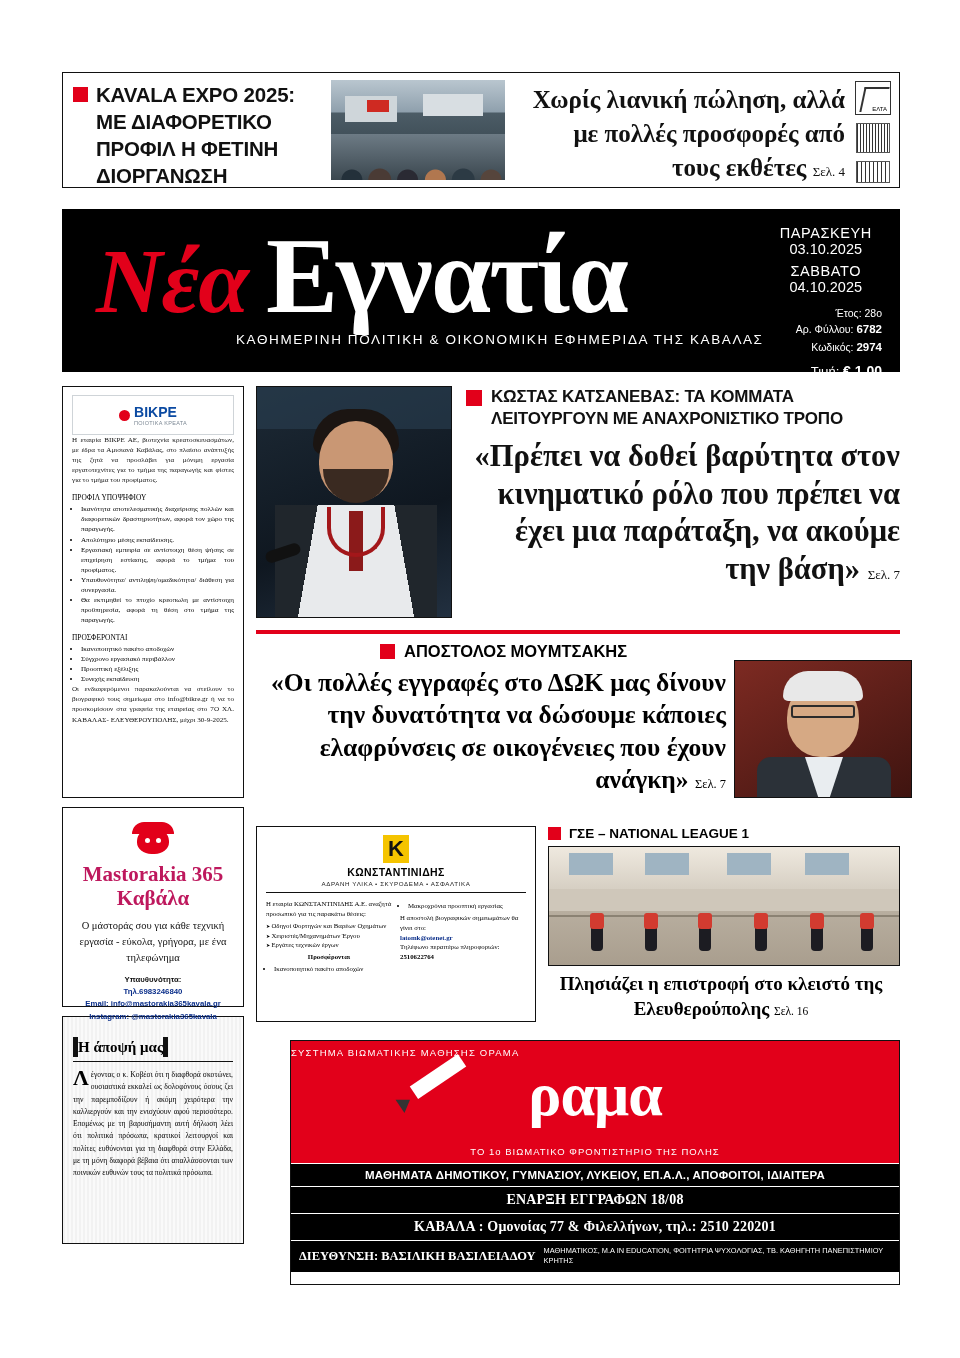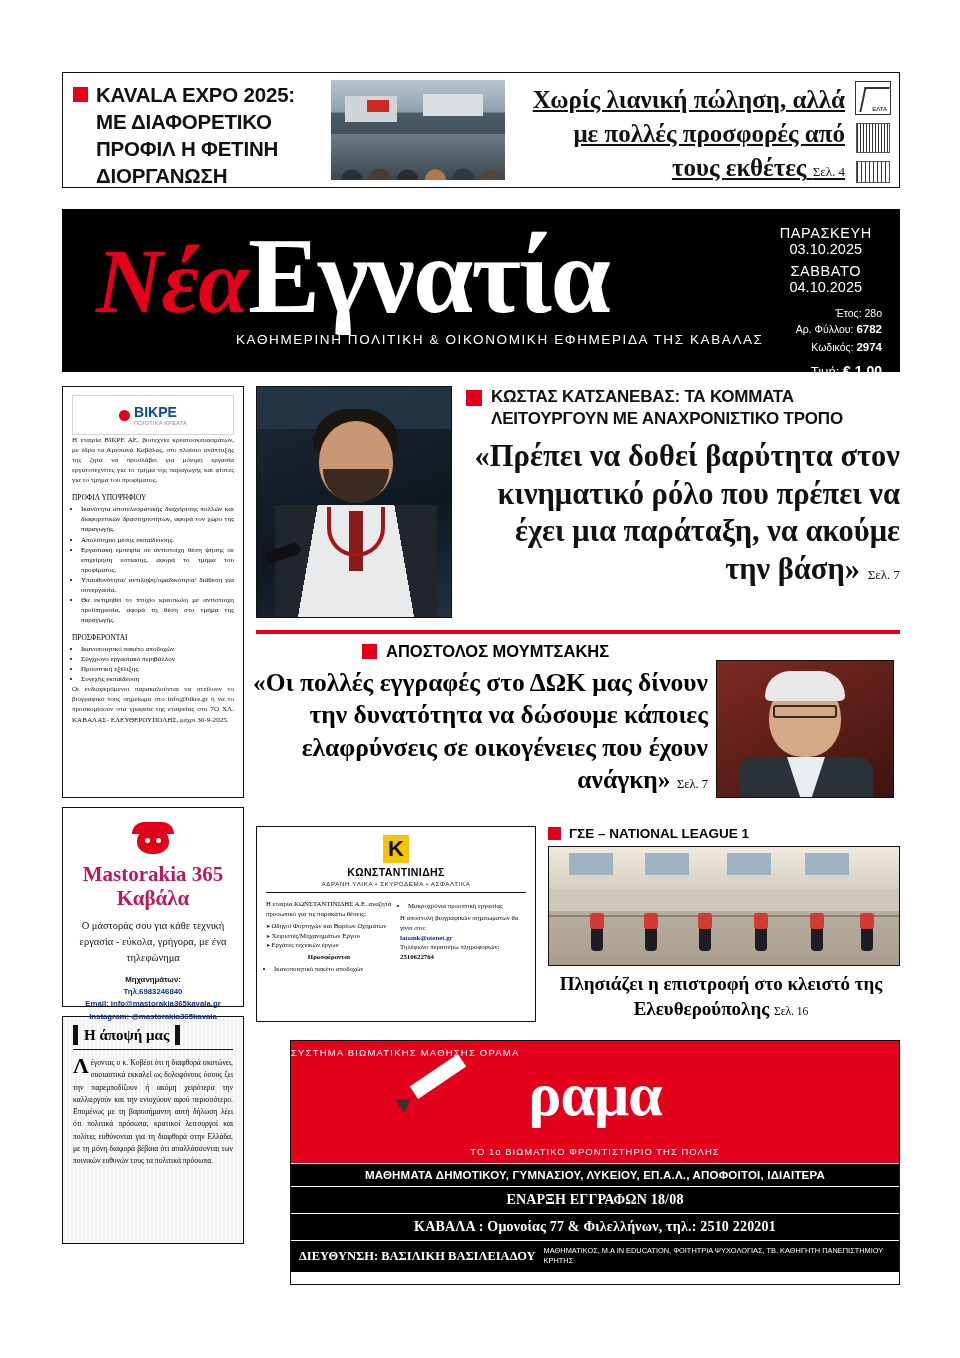--- a/index.html
+++ b/index.html
@@ -37,21 +37,21 @@
      radial-gradient(circle at 28% 100%, #4a3b35 0 11px, transparent 12px),
      radial-gradient(circle at 44% 100%, #2a2a33 0 10px, transparent 11px),
      radial-gradient(circle at 60% 100%, #b1774f 0 10px, transparent 11px),
      radial-gradient(circle at 76% 100%, #2c3a44 0 11px, transparent 12px),
      radial-gradient(circle at 92% 100%, #56453c 0 10px, transparent 11px),
      linear-gradient(#6d7b85, #3b474f);
   }
   .tb-right { flex: 1; padding: 10px 8px 6px 12px; text-align: right; }
   .tb-right-text {
     font-family: "Liberation Serif", serif; font-weight: 700; font-size: 25px;
-    line-height: 1.36; color: #111; text-decoration: underline;
+    line-height: 1.36; color: #111;
   }
   .tb-ref { font-size: 13px; font-weight: 400; }
   .tb-logos { width: 46px; padding: 8px 6px 0 0; display:flex; flex-direction:column; align-items:center; gap:8px; }
   .elta { width: 36px; height: 34px; border: 1px solid #333; position: relative; }
   .elta:before {
     content:""; position:absolute; left:6px; top:5px; width:23px; height:23px;
     border-left: 2px solid #333; border-top: 2px solid #333; transform: skewX(-12deg);
   }
   .elta span { position:absolute; right:3px; bottom:2px; font-size:6px; font-family:"Liberation Sans",sans-serif; }
   .barcode { width: 34px; height: 30px; border:1px solid #555;
@@ -65,21 +65,21 @@
     background: #000; color: #fff; display: flex;
   }
   .mh-left { flex: 1; position: relative; padding-left: 34px; }
   .mh-title { display: flex; align-items: baseline; padding-top: 18px; }
   .mh-nea {
     font-family: "Liberation Serif", serif; font-style: italic; font-weight: 700;
     color: #e2001a; font-size: 92px; line-height: 0.9; letter-spacing: -1px;
   }
   .mh-egn {
     font-family: "Liberation Serif", serif; font-weight: 700; color: #fff;
-    font-size: 108px; line-height: 0.9; letter-spacing: -2px; margin-left: 0;
+    font-size: 108px; line-height: 0.9; letter-spacing: -2px; margin-left: 18px;
   }
   .mh-sub {
     font-family: "Liberation Sans", sans-serif; font-size: 13.5px; letter-spacing: 1.6px;
     margin-top: 8px; padding-left: 140px; white-space: nowrap;
   }
   .mh-right {
     width: 190px; border-left: 0; padding: 16px 18px 10px 6px; text-align: center;
     font-family: "Liberation Sans", sans-serif;
   }
   .mh-day { font-size: 14.5px; letter-spacing: .6px; }
@@ -113,21 +113,21 @@
   .mast-ico .hat { position:absolute; left:2px; top:4px; width:42px; height:12px; border-radius:20px 20px 0 0; background:#e2001a; }
   .mast-ico .eye1, .mast-ico .eye2 { position:absolute; top:20px; width:5px;height:5px;background:#fff;border-radius:50%; }
   .mast-ico .eye1{left:15px;} .mast-ico .eye2{left:26px;}
   .mast-title { font-family:"Liberation Serif",serif; font-weight:700; font-size:21px; line-height:1.15; color:#be185d; }
   .mast-desc { font-size: 10.5px; line-height: 1.5; margin-top: 8px; color:#111; }
   .mast-contact { font-family:"Liberation Sans",sans-serif; font-size: 7.8px; line-height:1.6; color:#0b2f8a; margin-top:8px; font-weight:700;}
   .mast-contact .lbl { color:#111; }
 
   .opinion { margin-top: 9px; padding: 8px 10px 10px; height: 228px;
      background: repeating-linear-gradient(90deg,#f2f2f2 0 2px,#fafafa 2px 4px); }
-  .op-head { display:flex; align-items:center; gap:6px; border-bottom:1px solid #111; padding-bottom:4px; }
+  .op-head { display:flex; align-items:center; border-bottom:1px solid #111; padding-bottom:4px;margin-top:12px; }
   .op-bar { width: 5px; height: 20px; background:#111; }
   .op-head span { font-family:"Liberation Serif",serif; font-weight:700; font-size:15px; }
   .opinion p { font-size: 7.6px; line-height: 1.62; text-align: justify; margin: 7px 0 0; }
   .opinion p:first-letter { float:left; font-size: 22px; line-height: 0.85; font-weight:700; padding-right:2px; }
 
   
   .lead { position: absolute; left: 256px; top: 386px; width: 644px; height: 235px; display:flex; gap: 0; }
   .lead-photo { width: 196px; height: 232px; border:1px solid #111; position:relative; overflow:hidden; background:#16212c; }
   .lp-bg { position:absolute; inset:0; background:linear-gradient(160deg,#1d2a36,#0f1720 60%,#223040); }
   .lp-stripe { position:absolute; left:0; top:0; width:100%; height:42px; background:#2a3f52; opacity:.6;}
@@ -146,21 +146,21 @@
   .kicker .sq { width: 16px; height: 16px; background:#e2001a; margin-top: 4px; flex:none; }
   .kicker-txt { font-family:"Liberation Sans",sans-serif; font-weight:700; font-size: 17px; line-height: 1.3; color:#111; letter-spacing:-0.2px;}
   .lead-head {
     font-family:"Liberation Serif",serif; font-weight:700; font-size: 30.5px; line-height: 1.23;
     text-align: right; margin-top: 8px; color:#111;
   }
   .lead-head .ref { font-size: 13px; font-weight: 400; }
 
   .rule-red { position:absolute; left:256px; top:630px; width:644px; height:4px; background:#e2001a; }
 
-  .second { position: absolute; left: 250px; top: 642px; width: 644px; height: 172px; }
+  .second { position: absolute; left: 268px; top: 642px; width: 644px; height: 172px; }
   .sec-kicker { display:flex; align-items:center; gap:9px; justify-content:flex-start; padding-left: 112px;}
   .sec-kicker .sq { width: 15px; height: 15px; background:#e2001a; }
   .sec-kicker span { font-family:"Liberation Sans",sans-serif; font-weight:700; font-size:16.5px; }
   .sec-head { font-family:"Liberation Serif",serif; font-weight:700; font-size: 25.5px; line-height:1.27; text-align:right; margin-top:6px; width:458px;}
   .sec-head .ref { font-size: 12.5px; font-weight: 400; }
   .sec-photo { position:absolute; right:0; top:18px; width:178px; height:138px; border:1px solid #111; overflow:hidden; background:#5b1f1c; }
   .sp-bg{position:absolute;inset:0;background:linear-gradient(150deg,#7d2a22,#3f1410);}
   .sp-head{position:absolute;left:52px;top:18px;width:72px;height:78px;border-radius:50% 50% 46% 46%;background:#d6a984;}
   .sp-hair{position:absolute;left:48px;top:10px;width:80px;height:30px;border-radius:40px 40px 8px 8px;background:#e8e8e8;}
   .sp-glass{position:absolute;left:56px;top:44px;width:64px;height:13px;border:2px solid #2b2b2b;border-radius:3px;}
@@ -307,21 +307,21 @@
     <div class="box mast365">
       <div class="mast-ico">
         <div class="hat"></div>
           <div class="head"></div>
           <div class="eye1"></div>
           <div class="eye2"></div>
       </div>
       <div class="mast-title">Mastorakia 365 Καβάλα</div>
       <div class="mast-desc">Ο μάστοράς σου για κάθε τεχνική εργασία - εύκολα, γρήγορα, με ένα τηλεφώνημα</div>
       <div class="mast-contact">
-        <div class="lbl">Μηχανημάτων:</div>
+        <div class="lbl">Υπαυθυνότητα:</div>
         <div>Τηλ.6983246840</div>
         <div>Email: info@mastorakia365kavala.gr</div>
         <div>Instagram: @mastorakia365kavala</div>
       </div>
     </div>
 
     <div class="box opinion">
       <div class="op-head">
         <div class="op-bar"></div>
         <span>Η άποψή μας</span>

